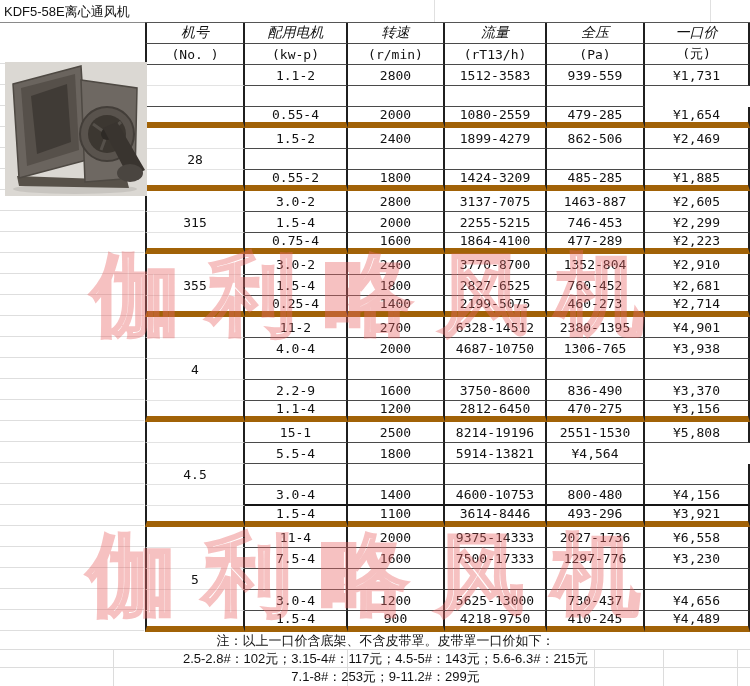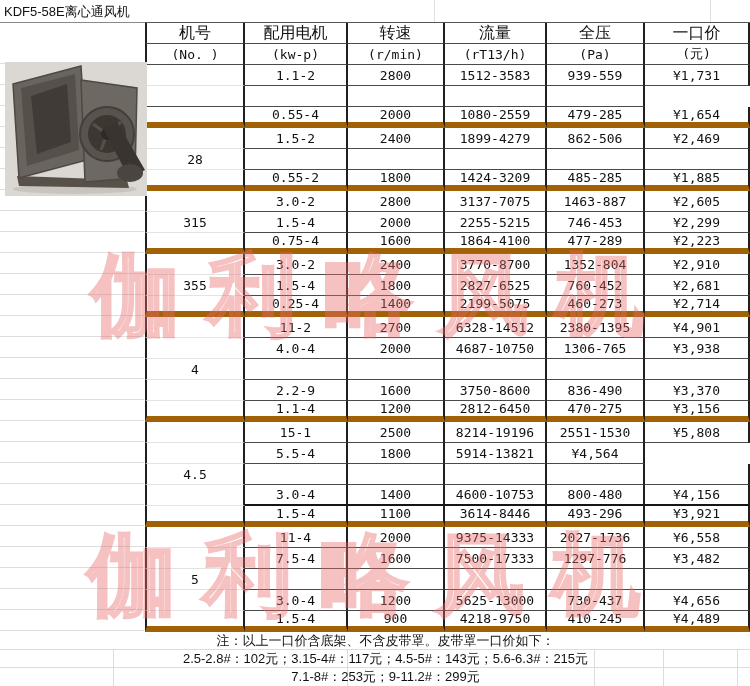--- a/index.html
+++ b/index.html
@@ -14,21 +14,21 @@
   .topline{position:absolute;top:0;height:22px;width:1px;background:#e0e0e0;z-index:0;}
   
   .fan{position:absolute;left:5px;top:62px;width:142px;height:134px;z-index:2;}
   
   .spec{position:absolute;left:145px;top:22px;width:605px;z-index:1;border-top:1px solid #555;}
   .row{display:grid;grid-template-columns:100px 103px 97px 102px 98px 105px;height:21px;}
   .c{box-sizing:border-box;height:21px;display:flex;align-items:center;justify-content:center;
      border-right:2px solid #1f1f1f;border-bottom:1px solid #4a4a4a;overflow:hidden;white-space:nowrap;
      font-family:"DejaVu Sans Mono","Liberation Mono",monospace;font-size:13px;background:transparent;}
   .c:first-child{border-left:2px solid #1f1f1f;}
-  .hd{font-family:"Liberation Sans","DejaVu Sans",sans-serif;font-size:16px;}
+  .hd{font-family:"Liberation Sans","DejaVu Sans",sans-serif;font-size:14px;font-style:italic;}
   .no{border-bottom:1px solid #e3e3e3;}
   .gend{border-bottom:6px solid #a16207;}
   .xthick{border-bottom:2px solid #151515;}
   
   .notes{position:absolute;left:13px;top:631px;width:745px;text-align:center;z-index:2;}
   .note-line{font-size:13px;line-height:18px;white-space:nowrap;}
   .note-line:first-child{line-height:19px;}
   .hline{position:absolute;left:0;width:750px;height:1px;background:#dcdcdc;z-index:1;}
   .vline{position:absolute;width:1px;background:#dcdcdc;z-index:1;}
   
@@ -263,21 +263,21 @@
           <div class="c">9375-14333</div>
           <div class="c">2027-1736</div>
           <div class="c">¥6,558</div>
         </div>
         <div class="row">
           <div class="c no"></div>
           <div class="c">7.5-4</div>
           <div class="c">1600</div>
           <div class="c">7500-17333</div>
           <div class="c">1297-776</div>
-          <div class="c">¥3,482</div>
+          <div class="c">¥3,230</div>
         </div>
         <div class="row">
           <div class="c no">5</div>
           <div class="c"></div>
           <div class="c"></div>
           <div class="c"></div>
           <div class="c"></div>
           <div class="c"></div>
         </div>
         <div class="row">

